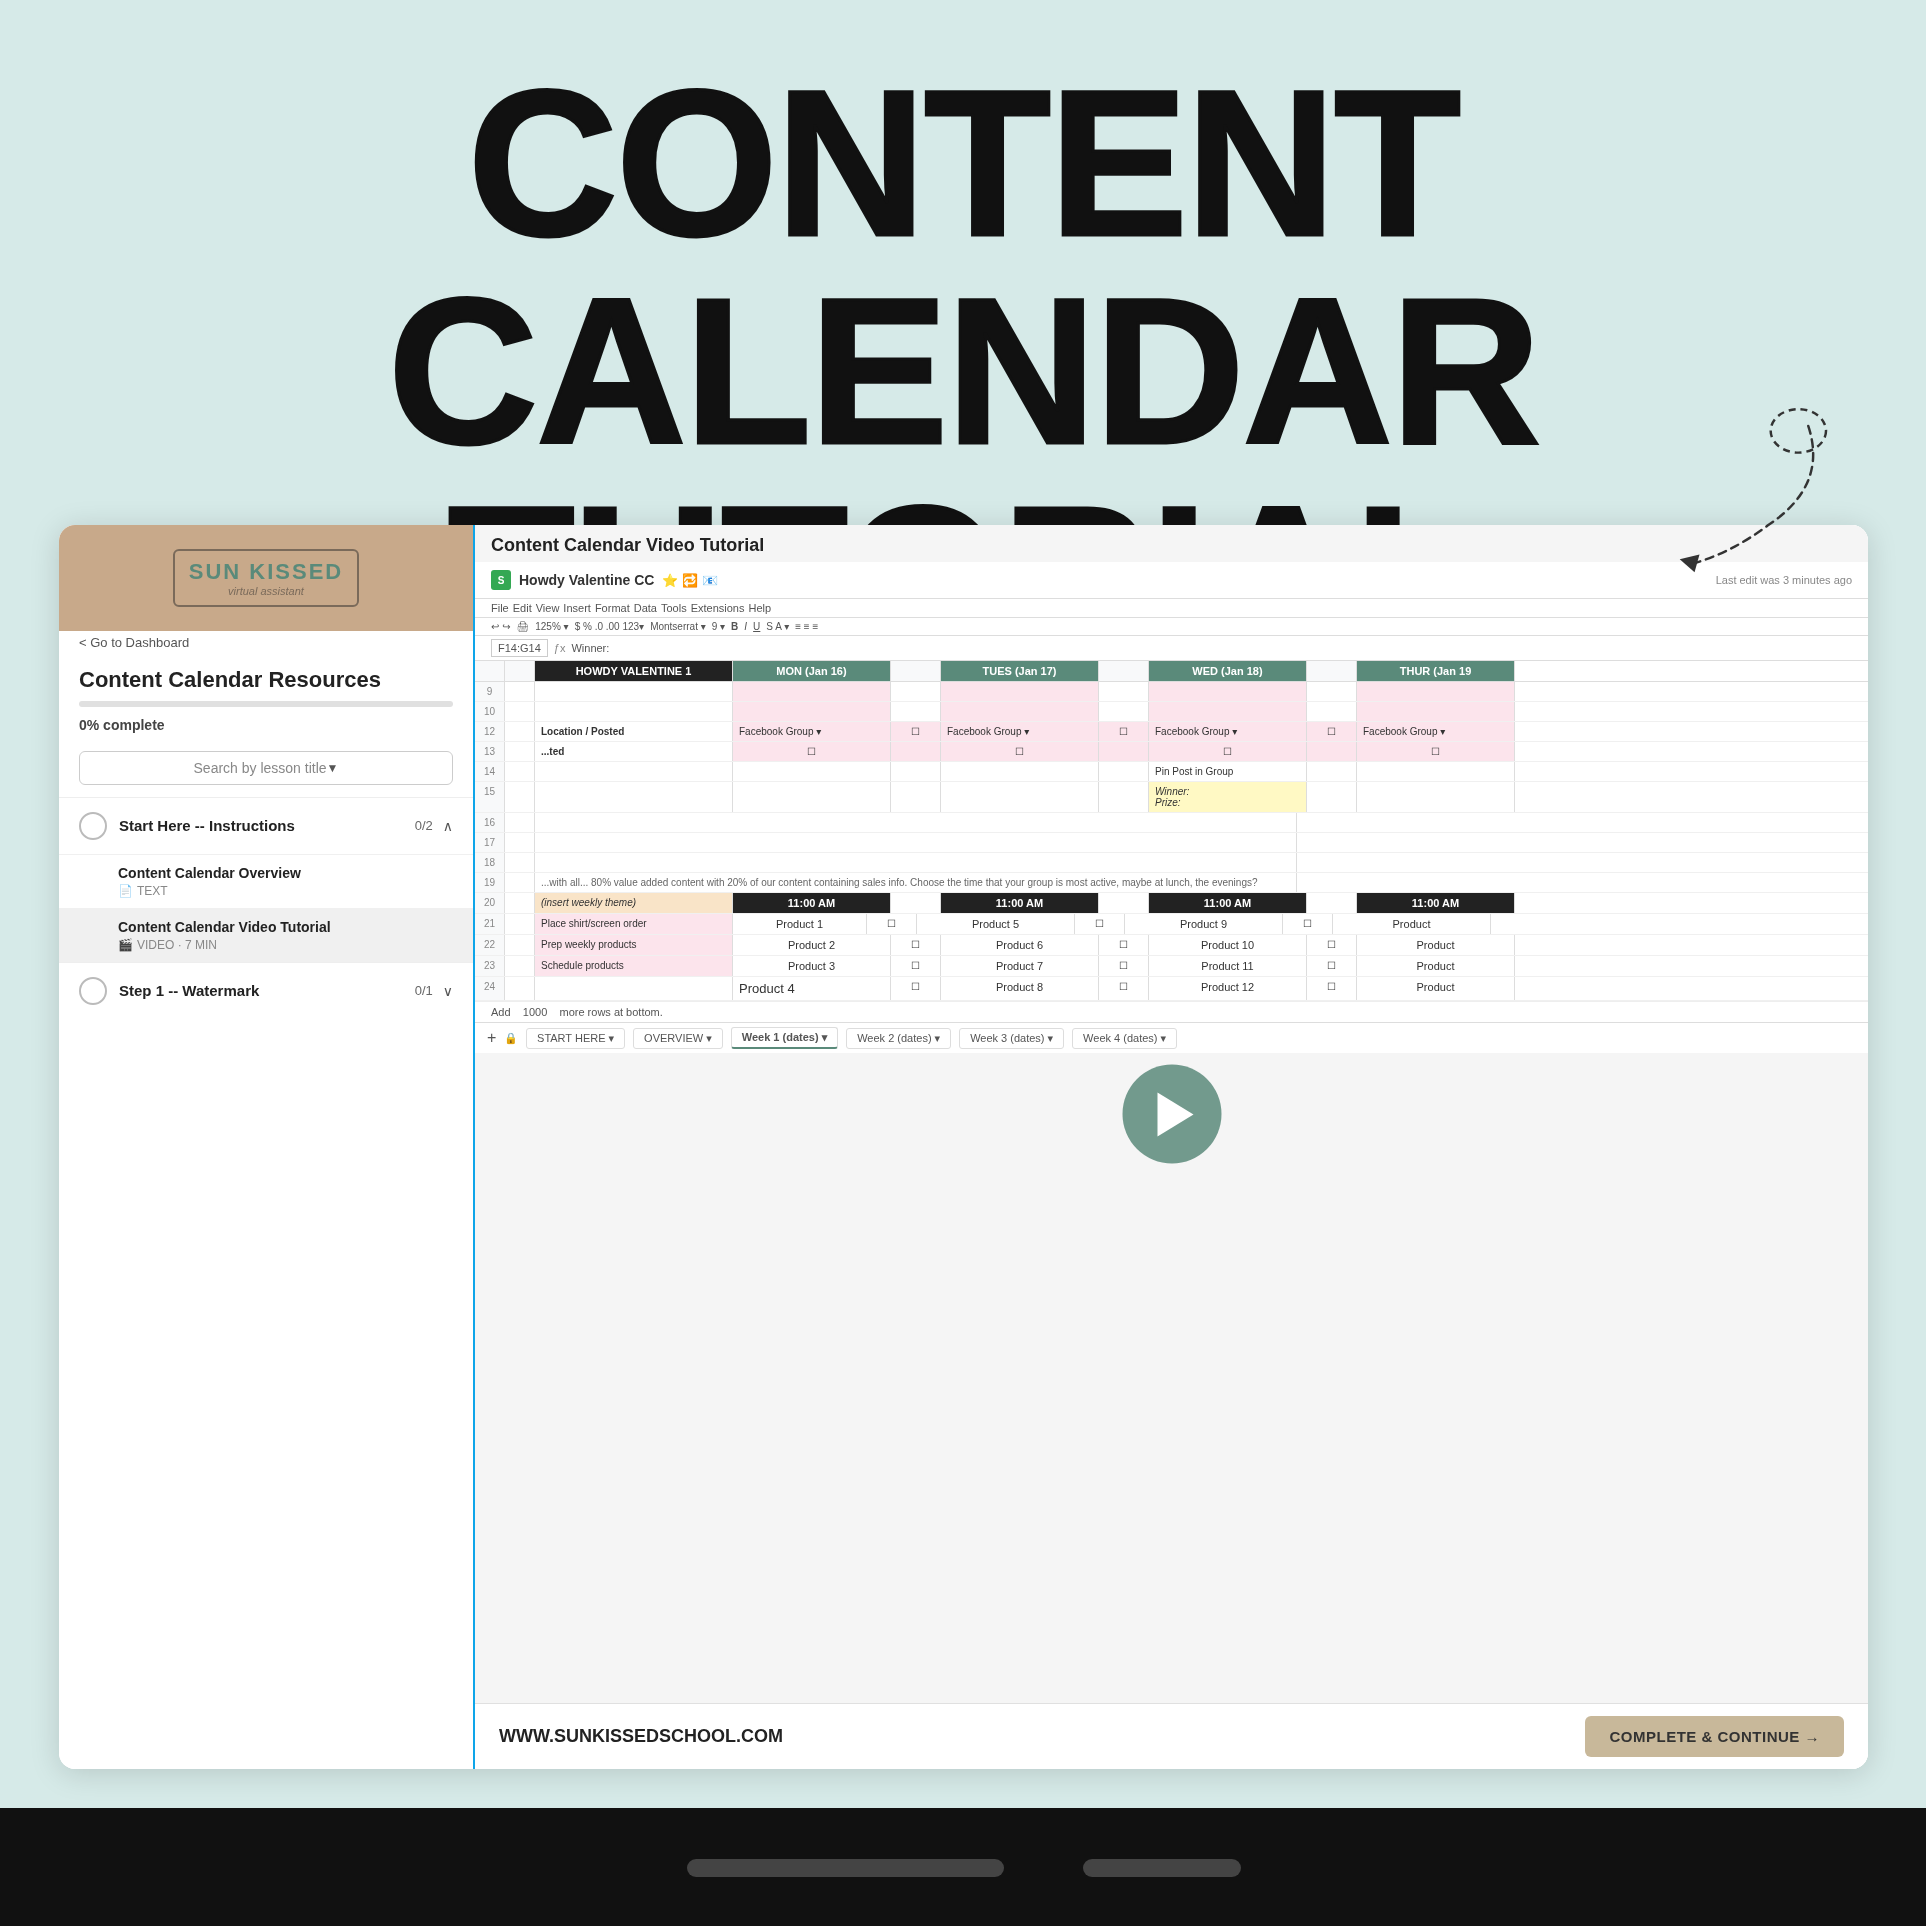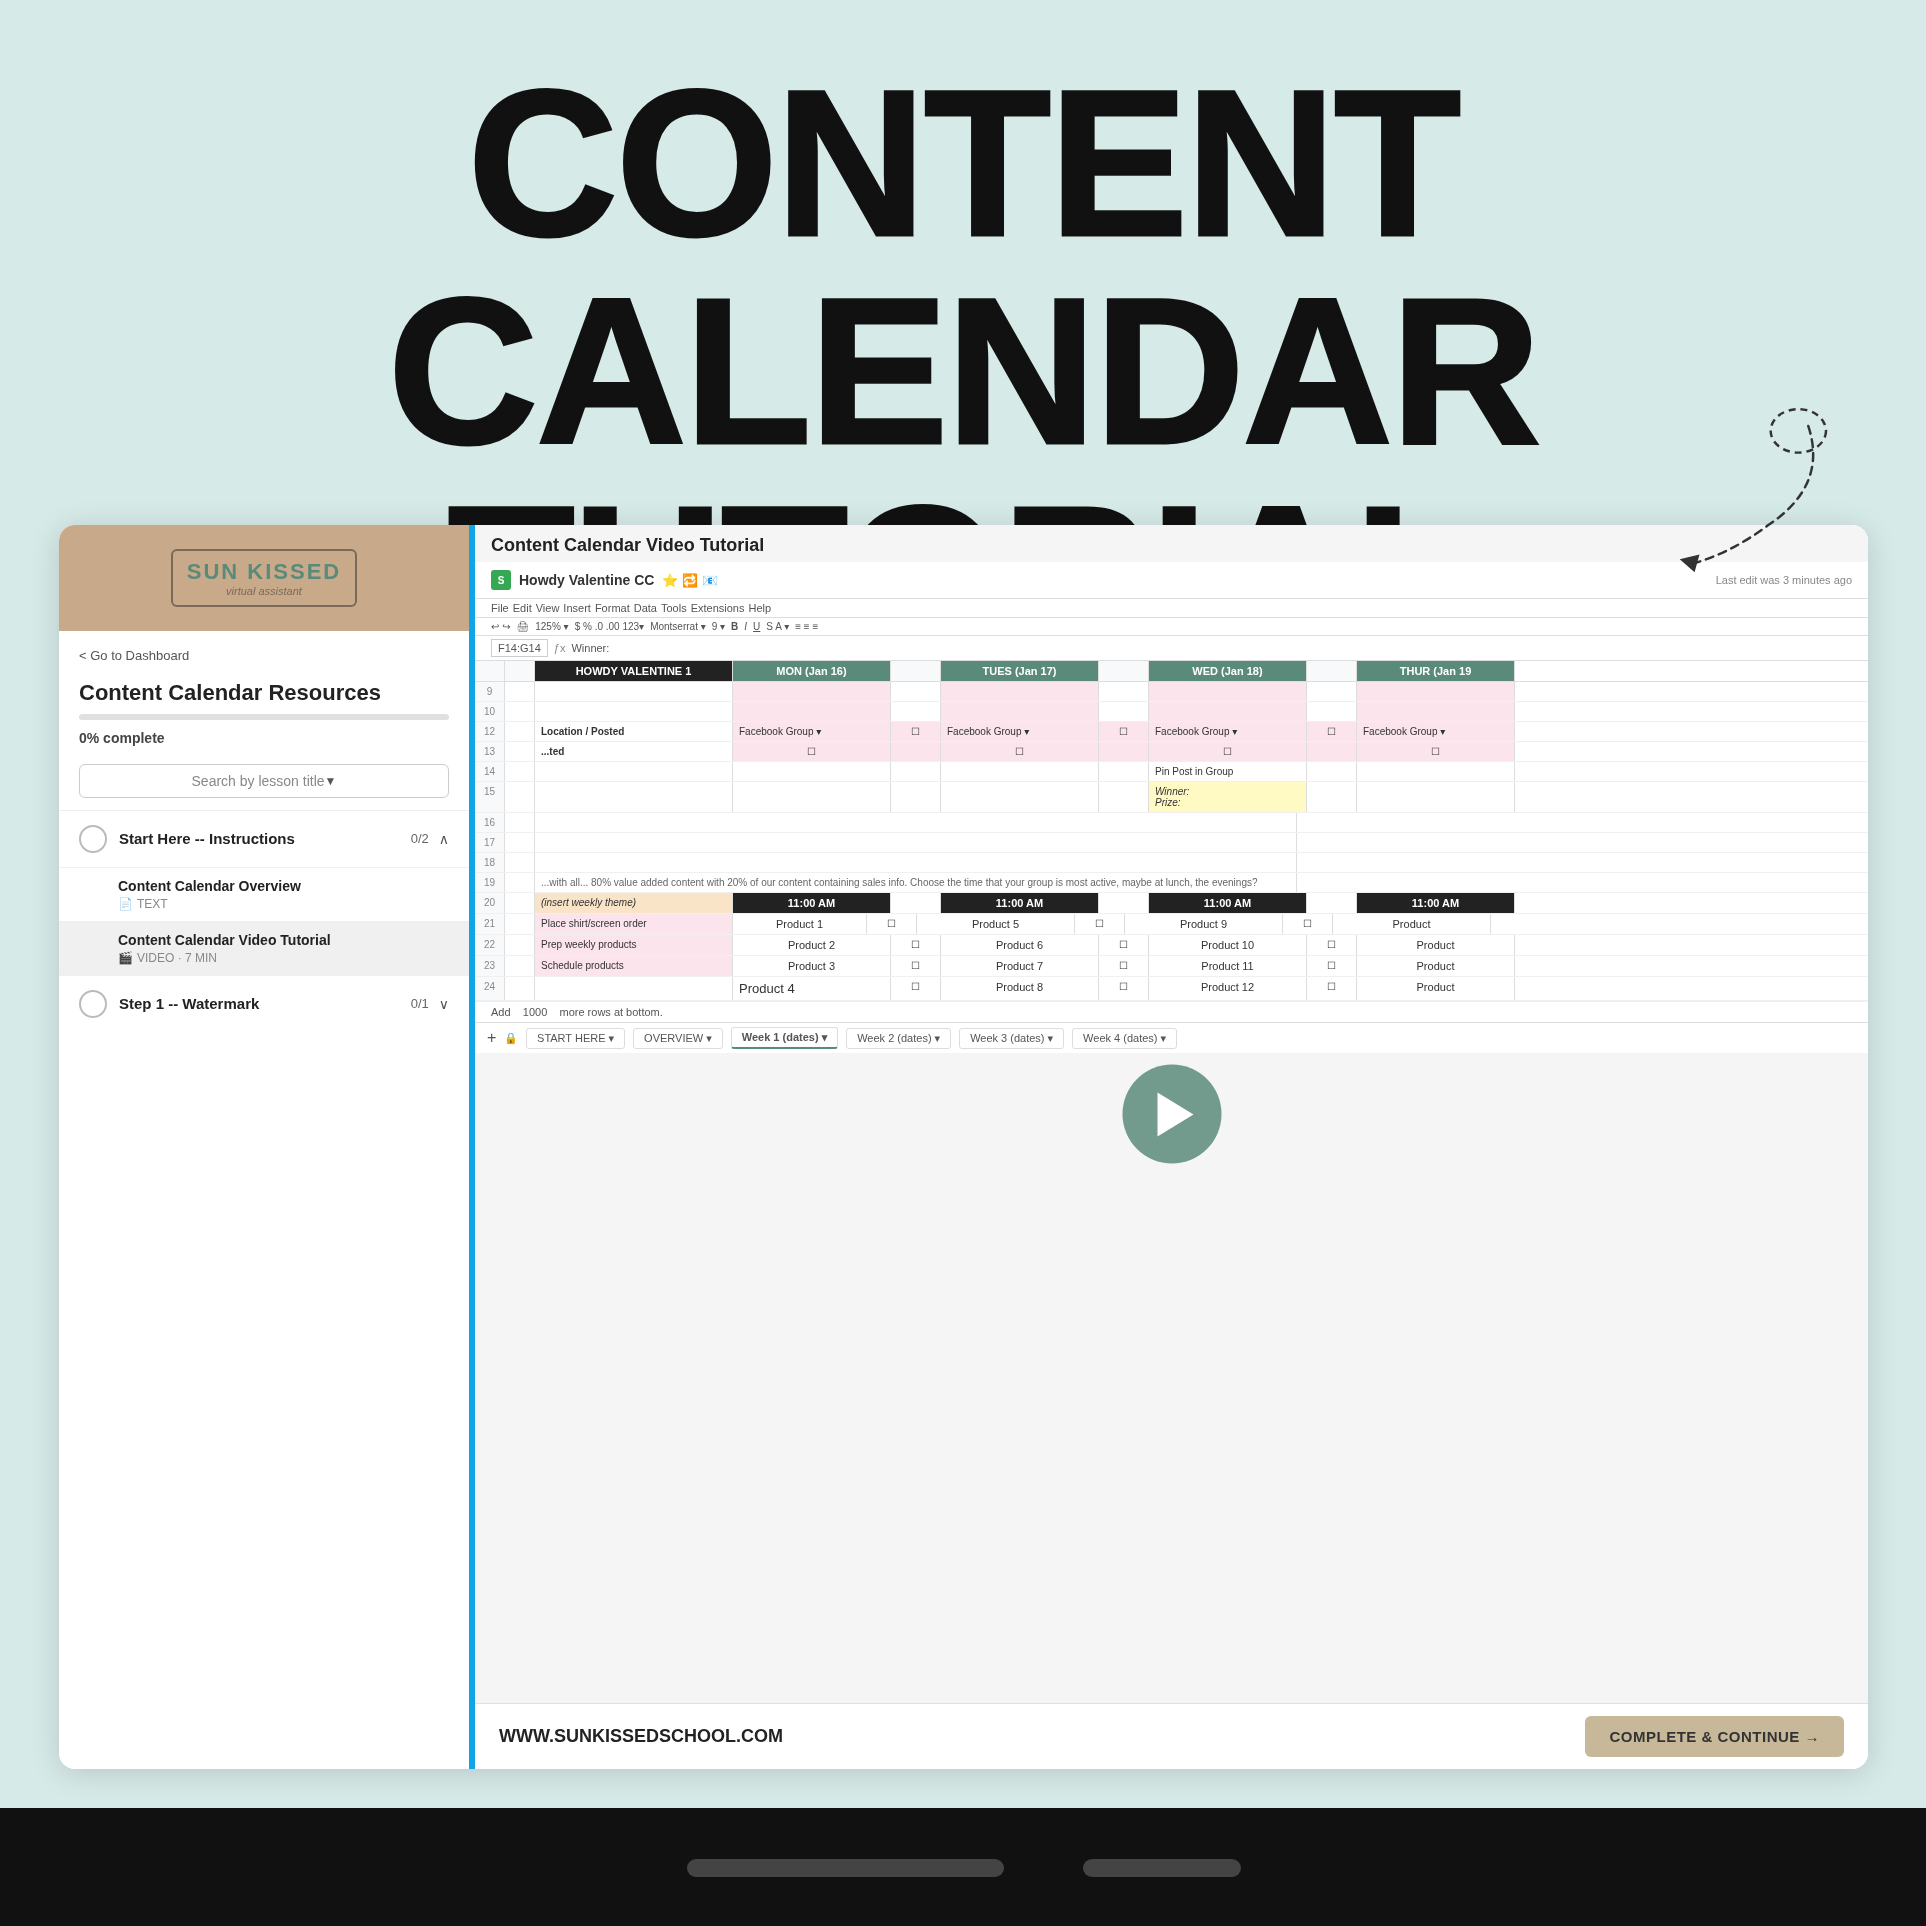--- a/index.html
+++ b/index.html
@@ -42,21 +42,21 @@
       overflow: hidden;
       display: flex;
       box-shadow: 0 4px 30px rgba(0,0,0,0.15);
     }
 
     
     .sidebar {
       width: 416px;
       min-width: 416px;
       background: #fff;
-      border-right: 6px solid #0ea5e9;
+      border-right: 2px solid #0ea5e9;
       display: flex;
       flex-direction: column;
       overflow: hidden;
     }
 
     .sidebar-logo {
       background: #c8a98a;
       padding: 24px 20px;
       text-align: center;
     }
@@ -75,21 +75,21 @@
       display: block;
     }
     .sidebar-logo-sub {
       font-size: 11px;
       color: #7a6a5a;
       display: block;
       font-style: italic;
     }
 
     .sidebar-nav {
-      padding: 16px 20px 8px;
+      padding: 3px 20px 8px;
       font-size: 14px;
       color: #555;
       cursor: pointer;
     }
     .sidebar-nav span { font-size: 13px; }
 
     .sidebar-course-title {
       padding: 8px 20px 6px;
       font-size: 22px;
       font-weight: 700;

